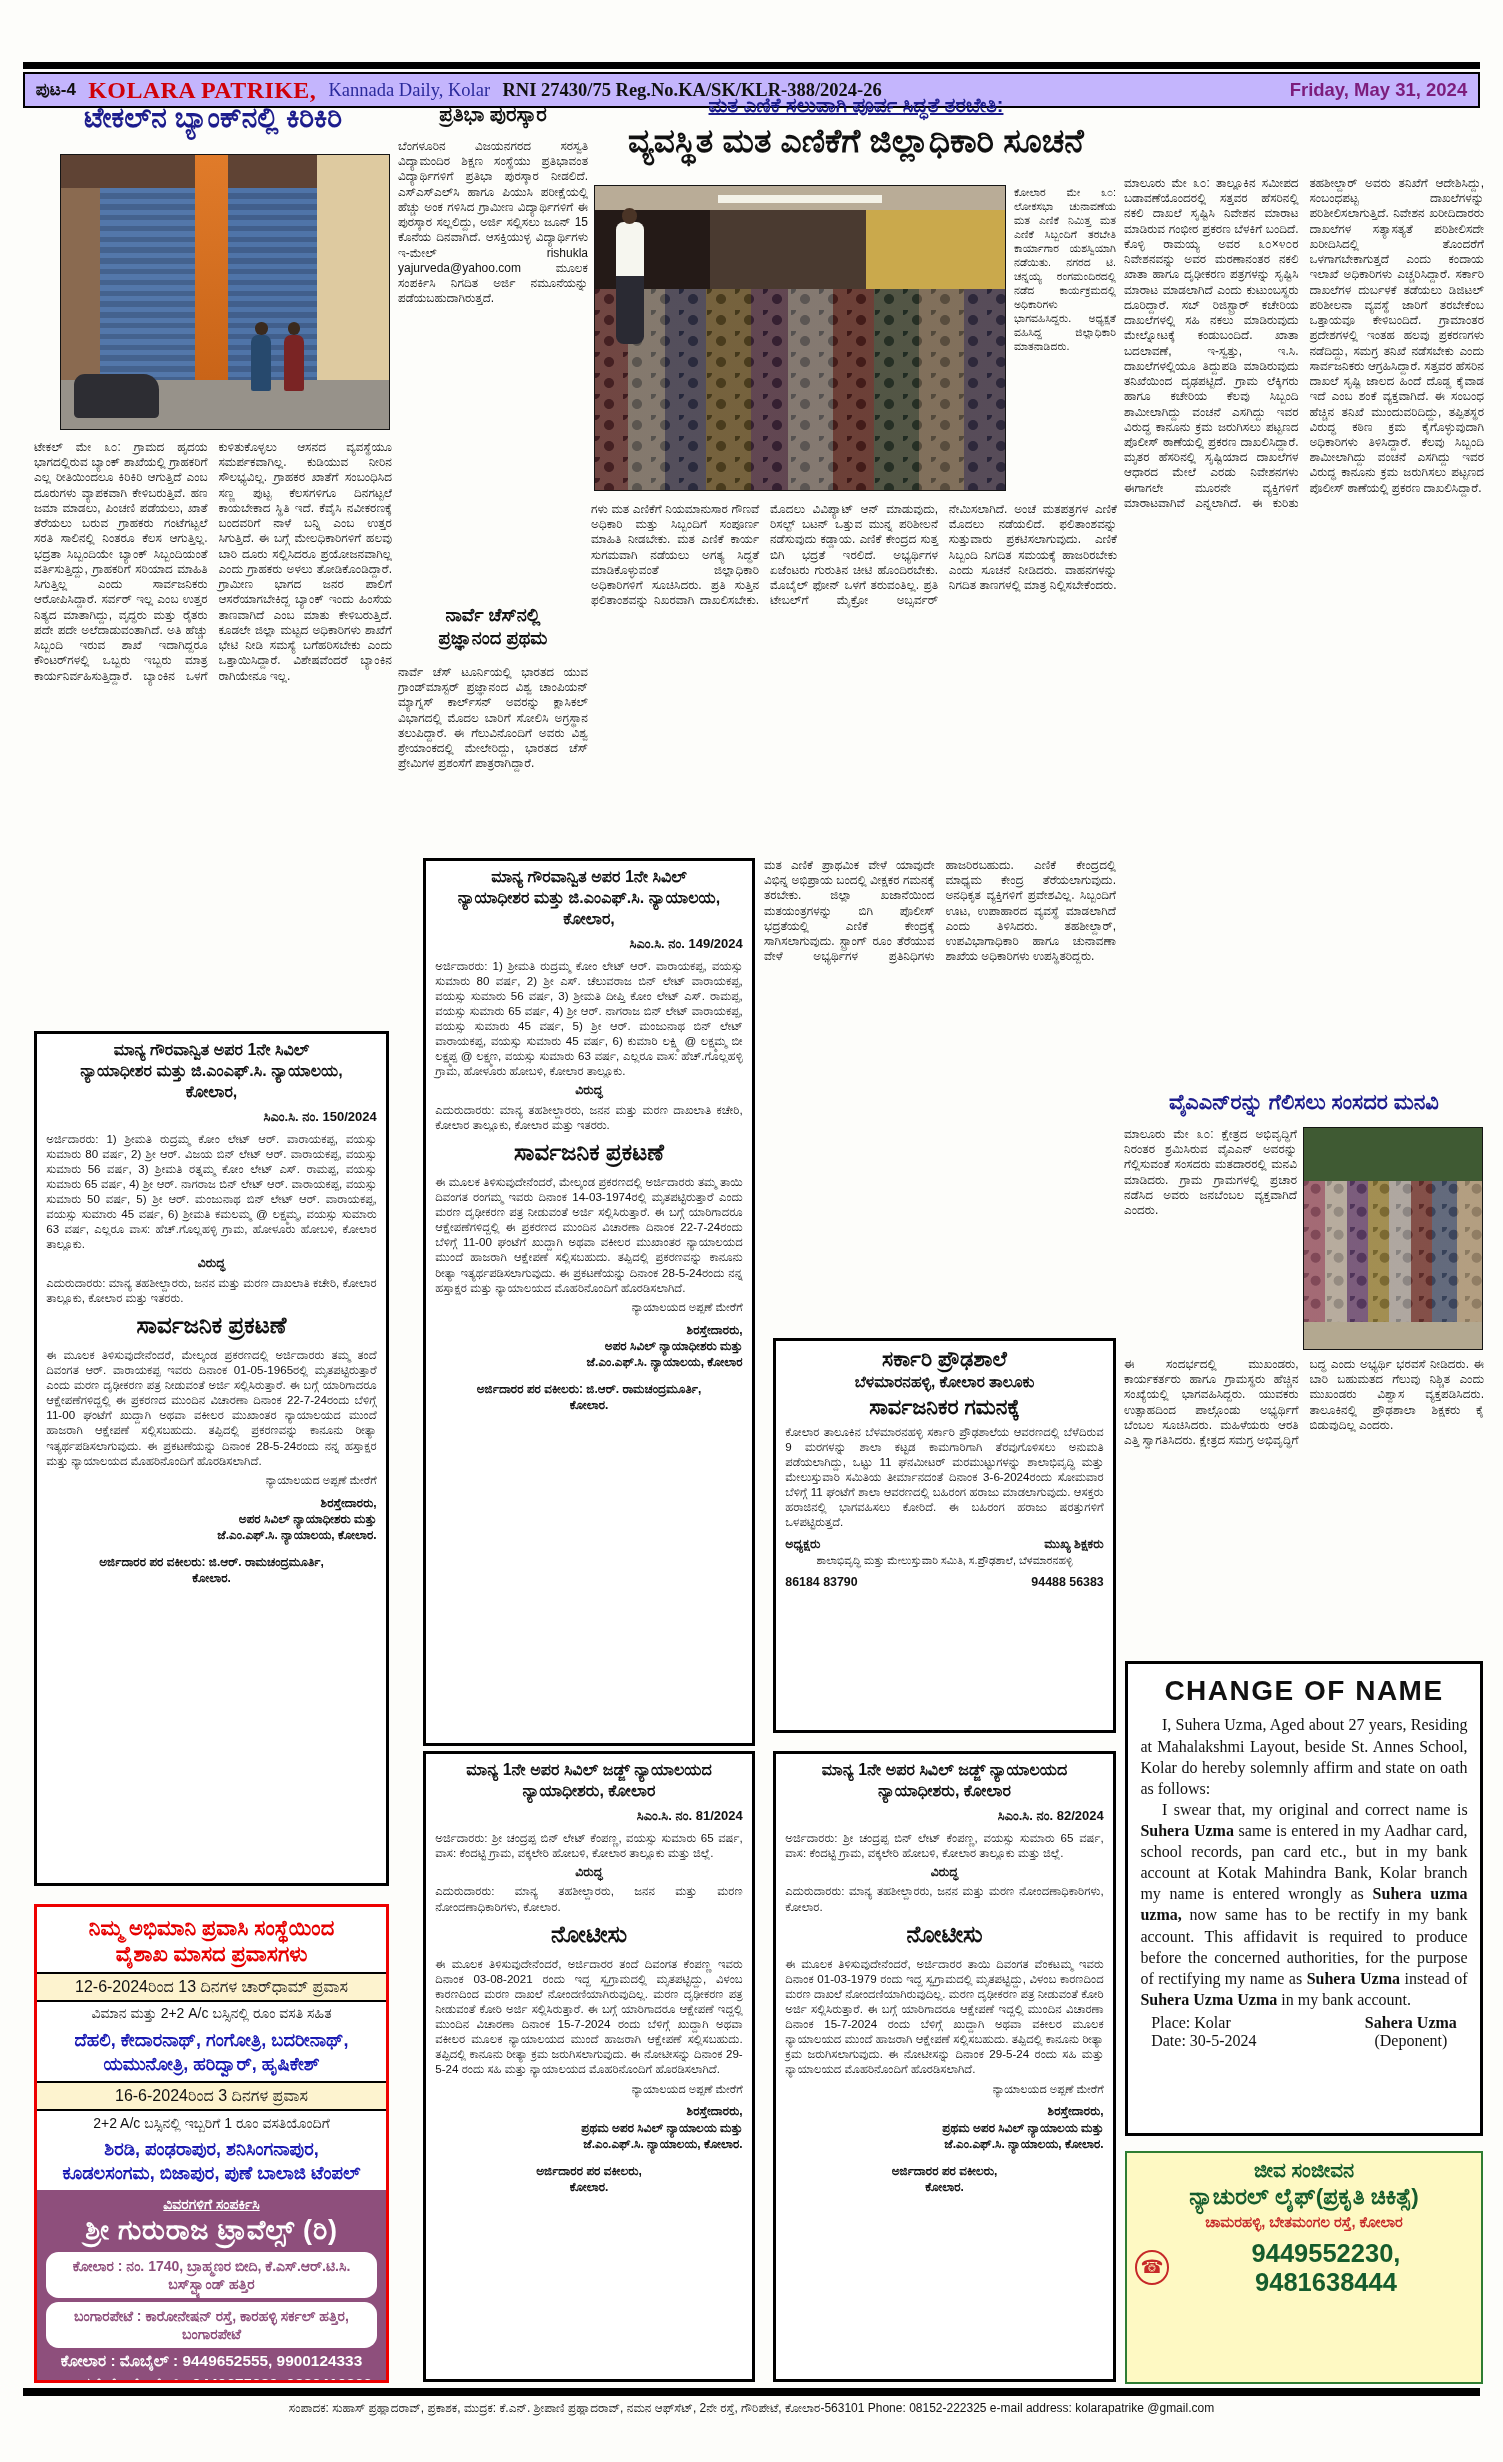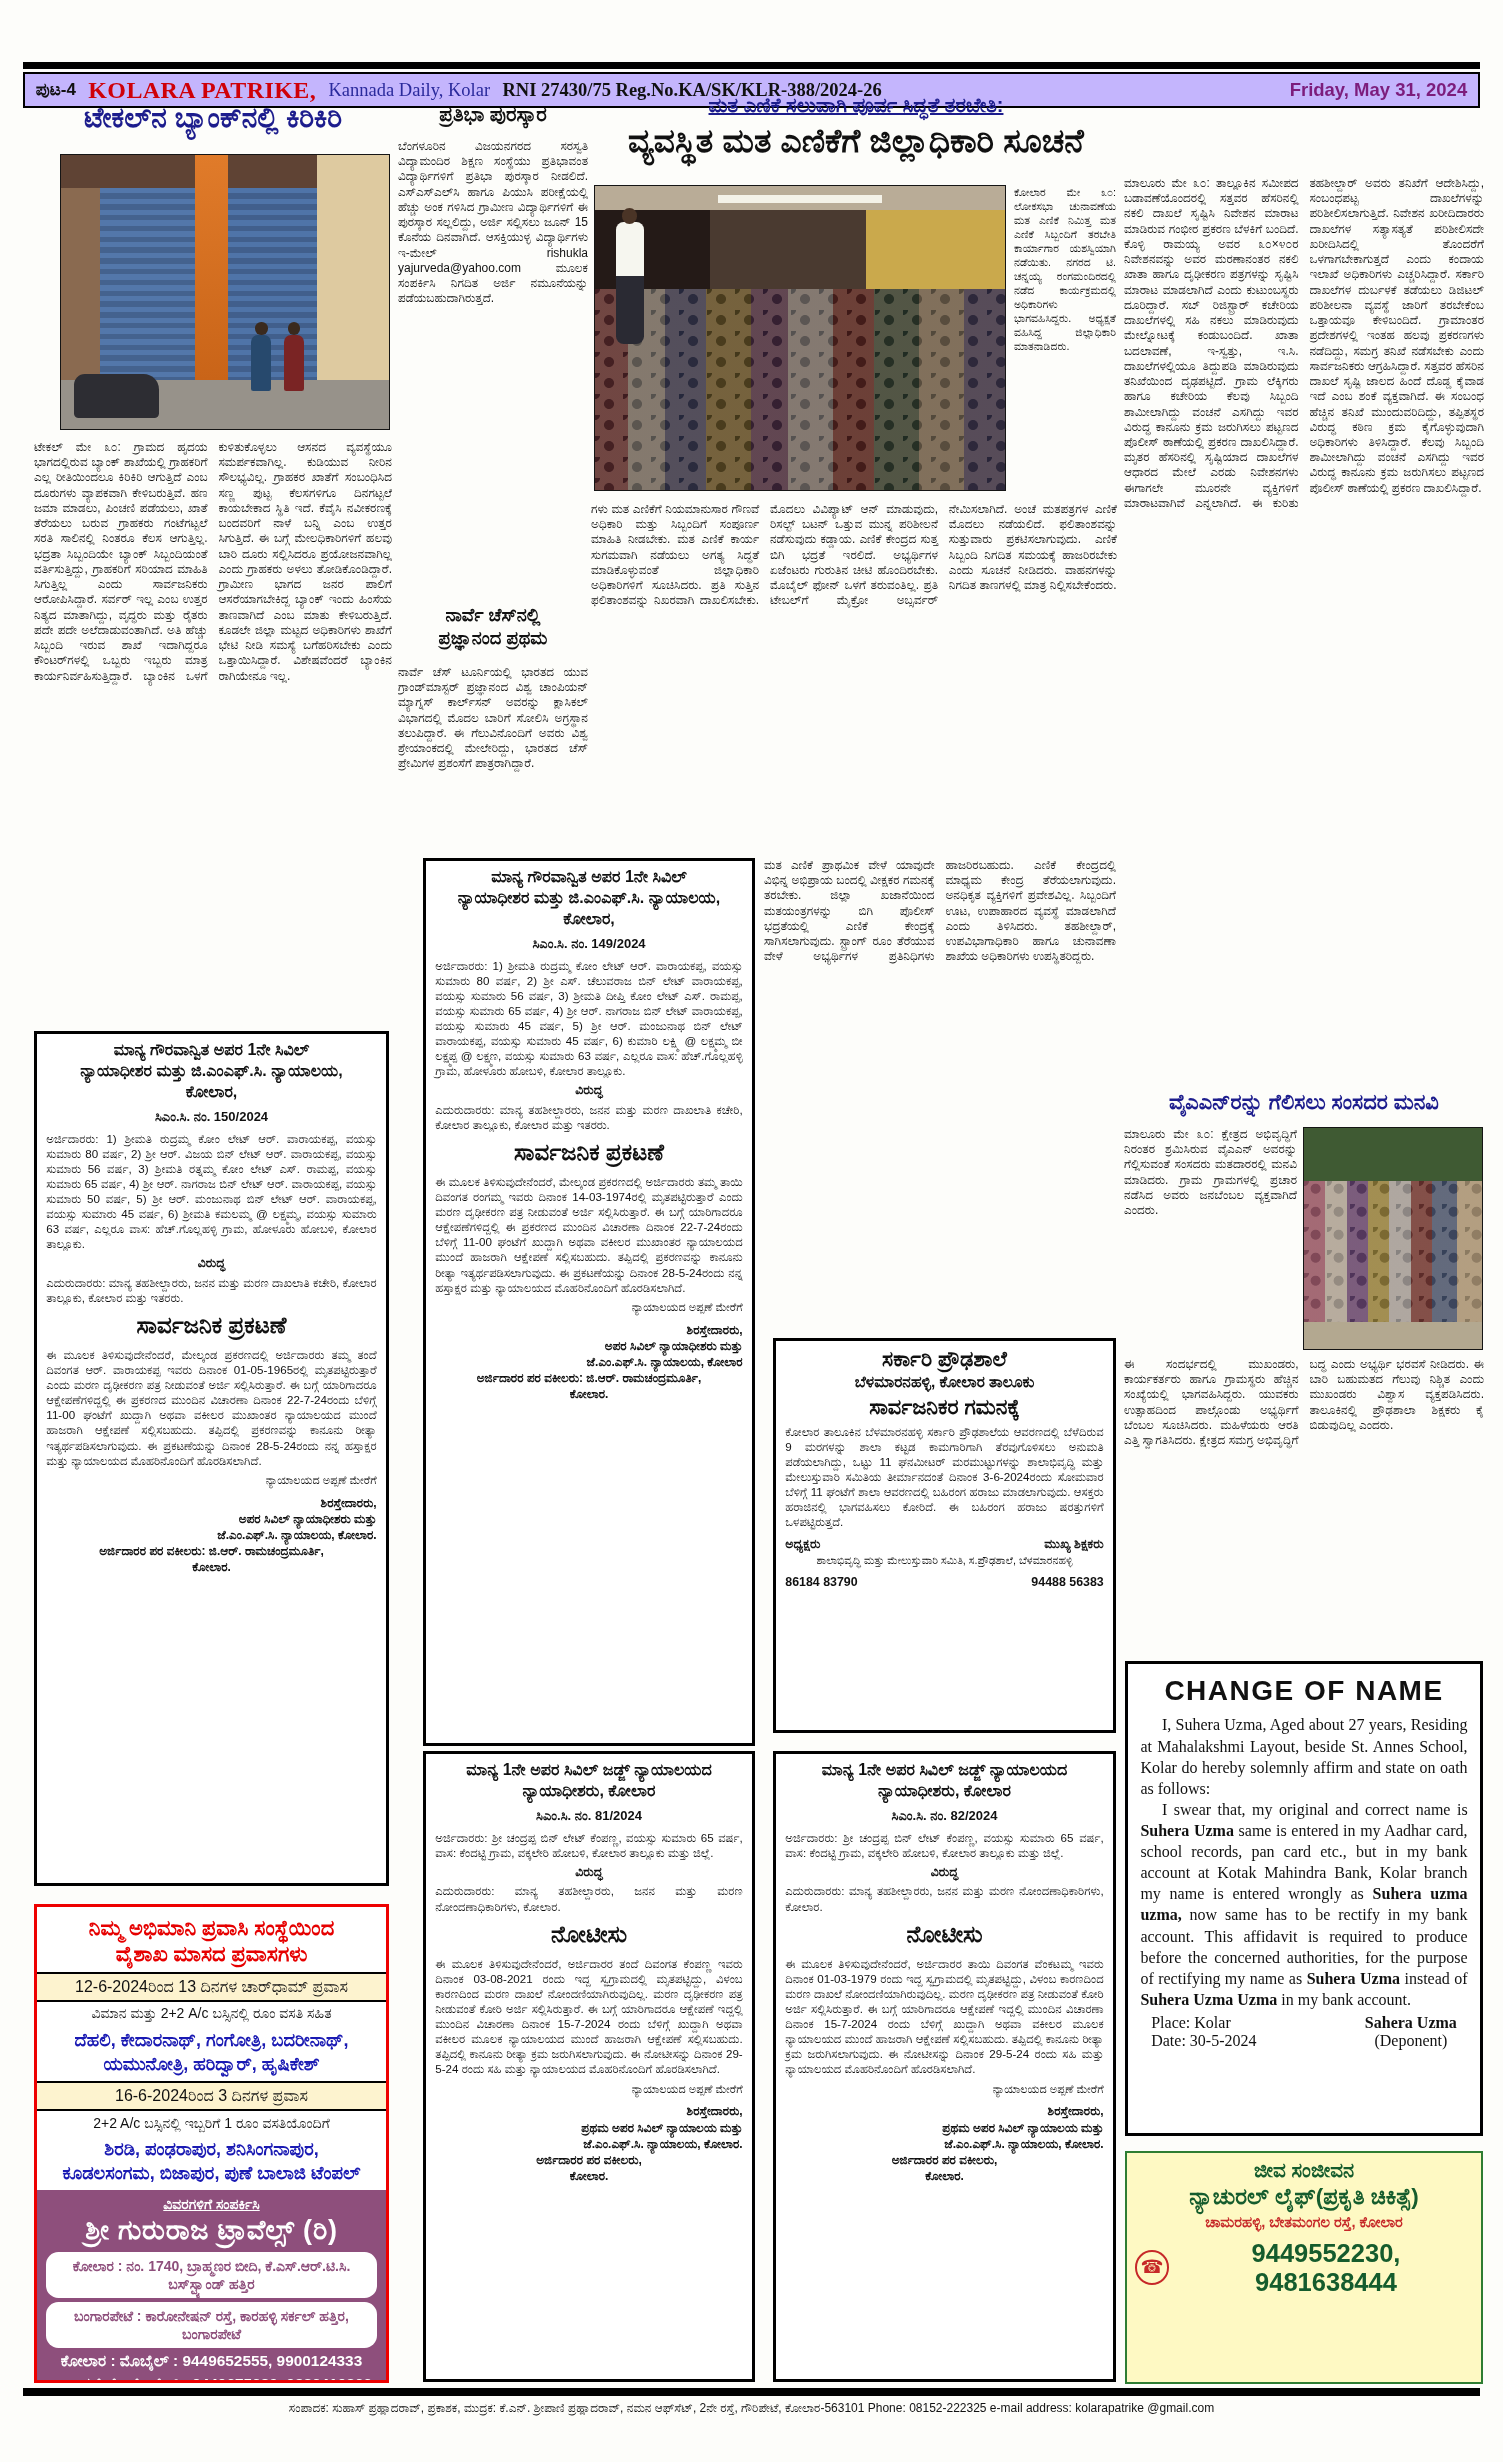--- a/index.html
+++ b/index.html
@@ -23,27 +23,27 @@
   
   .hl-navy{color:#1d1d8d;font-weight:bold;}
   .kicker{color:#1d1d8d;font-weight:bold;text-decoration:underline;}
   .body-txt{font-size:12px;line-height:1.27;}
   .cols2{column-count:2;column-gap:10.8px;}
   .cols3{column-count:3;column-gap:10.8px;}
 
   
   .nbox{border:3.1px solid #000;padding:6.2px 9.3px;background:#fff;}
   .n-court{font-size:16px;font-weight:bold;text-align:center;line-height:1.3;}
-  .n-case{font-size:13px;font-weight:bold;text-align:center;margin:6.2px 0;}
+  .n-case{font-size:13px;font-weight:bold;text-align:right;margin:6.2px 0;}
   .n-body{font-size:11.6px;line-height:1.3;text-align:justify;}
   .n-vs{font-size:12.4px;font-weight:bold;text-align:center;margin:4.6px 0;}
   .n-title{font-size:23px;font-weight:bold;text-align:center;margin:7.7px 0;}
   .n-sign{font-size:12px;font-weight:bold;text-align:right;line-height:1.35;margin-top:7.7px;}
   .n-order{font-size:11.2px;text-align:right;margin-top:6.2px;}
-  .n-adv{font-size:12px;font-weight:bold;text-align:center;line-height:1.35;margin-top:0;}
+  .n-adv{font-size:12px;font-weight:bold;text-align:center;line-height:1.35;margin-top:11px;}
 
   
   .photo{border:1.5px solid #151515;background:#8a8a84;overflow:hidden;}
   .ph-el{position:absolute;}
   
   .bp-awn{left:0;top:0;width:100%;height:12%;background:#5f4334;}
   .bp-wall{left:0;top:12%;width:12%;height:70%;background:#8a6a50;}
   .bp-sh1{left:12%;top:12%;width:29%;height:70%;background:repeating-linear-gradient(180deg,#5377aa 0 5.4px,#44628e 5.4px 10.8px);}
   .bp-pil{left:41%;top:0;width:10%;height:82%;background:linear-gradient(#e07b2a,#c96418);}
   .bp-sh2{left:51%;top:12%;width:27%;height:70%;background:repeating-linear-gradient(180deg,#4f74a8 0 5.4px,#415f8c 5.4px 10.8px);}

